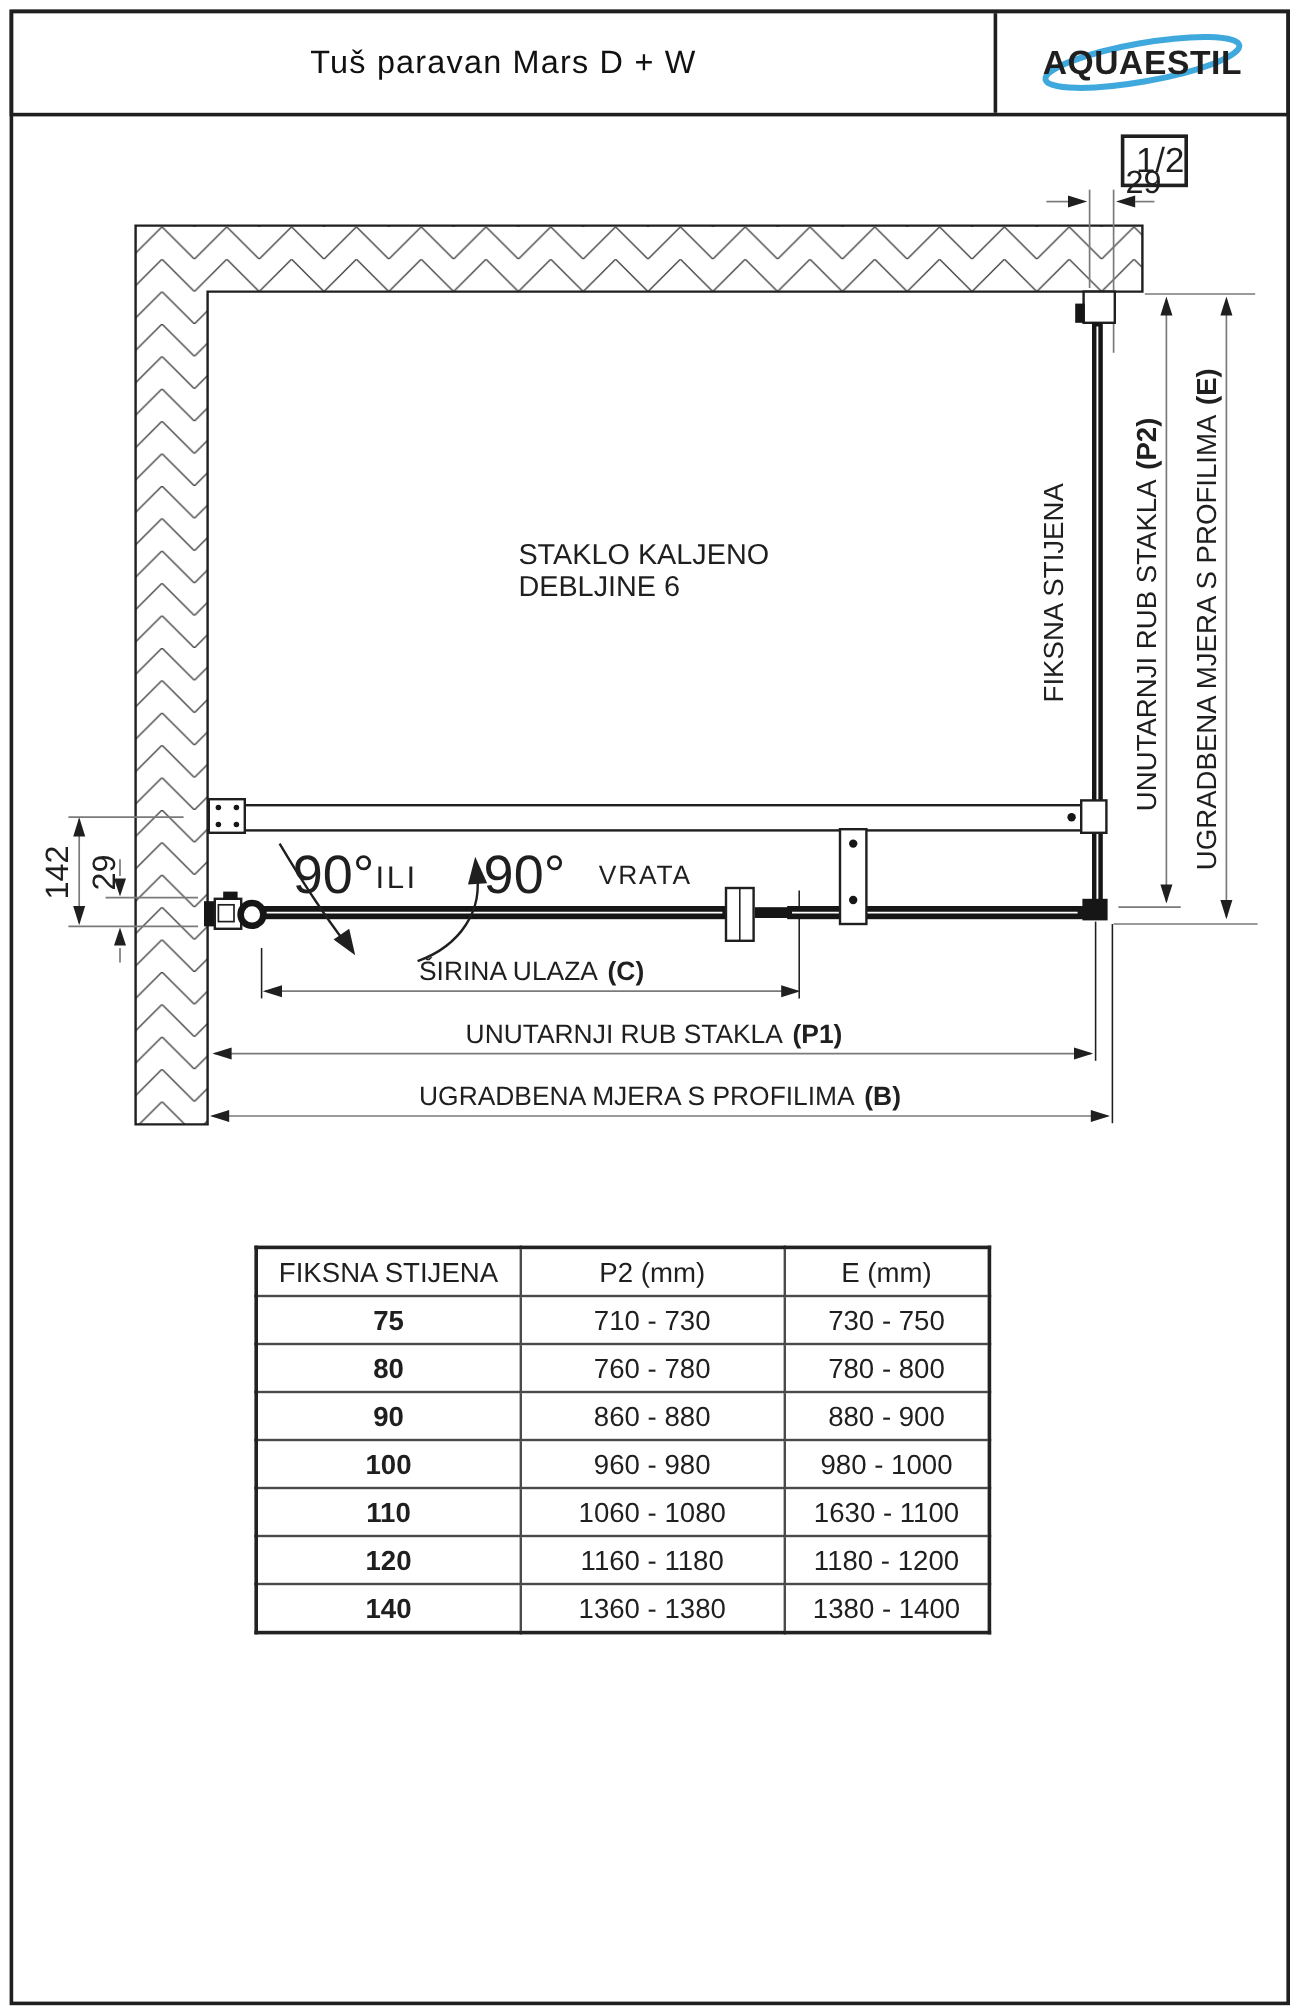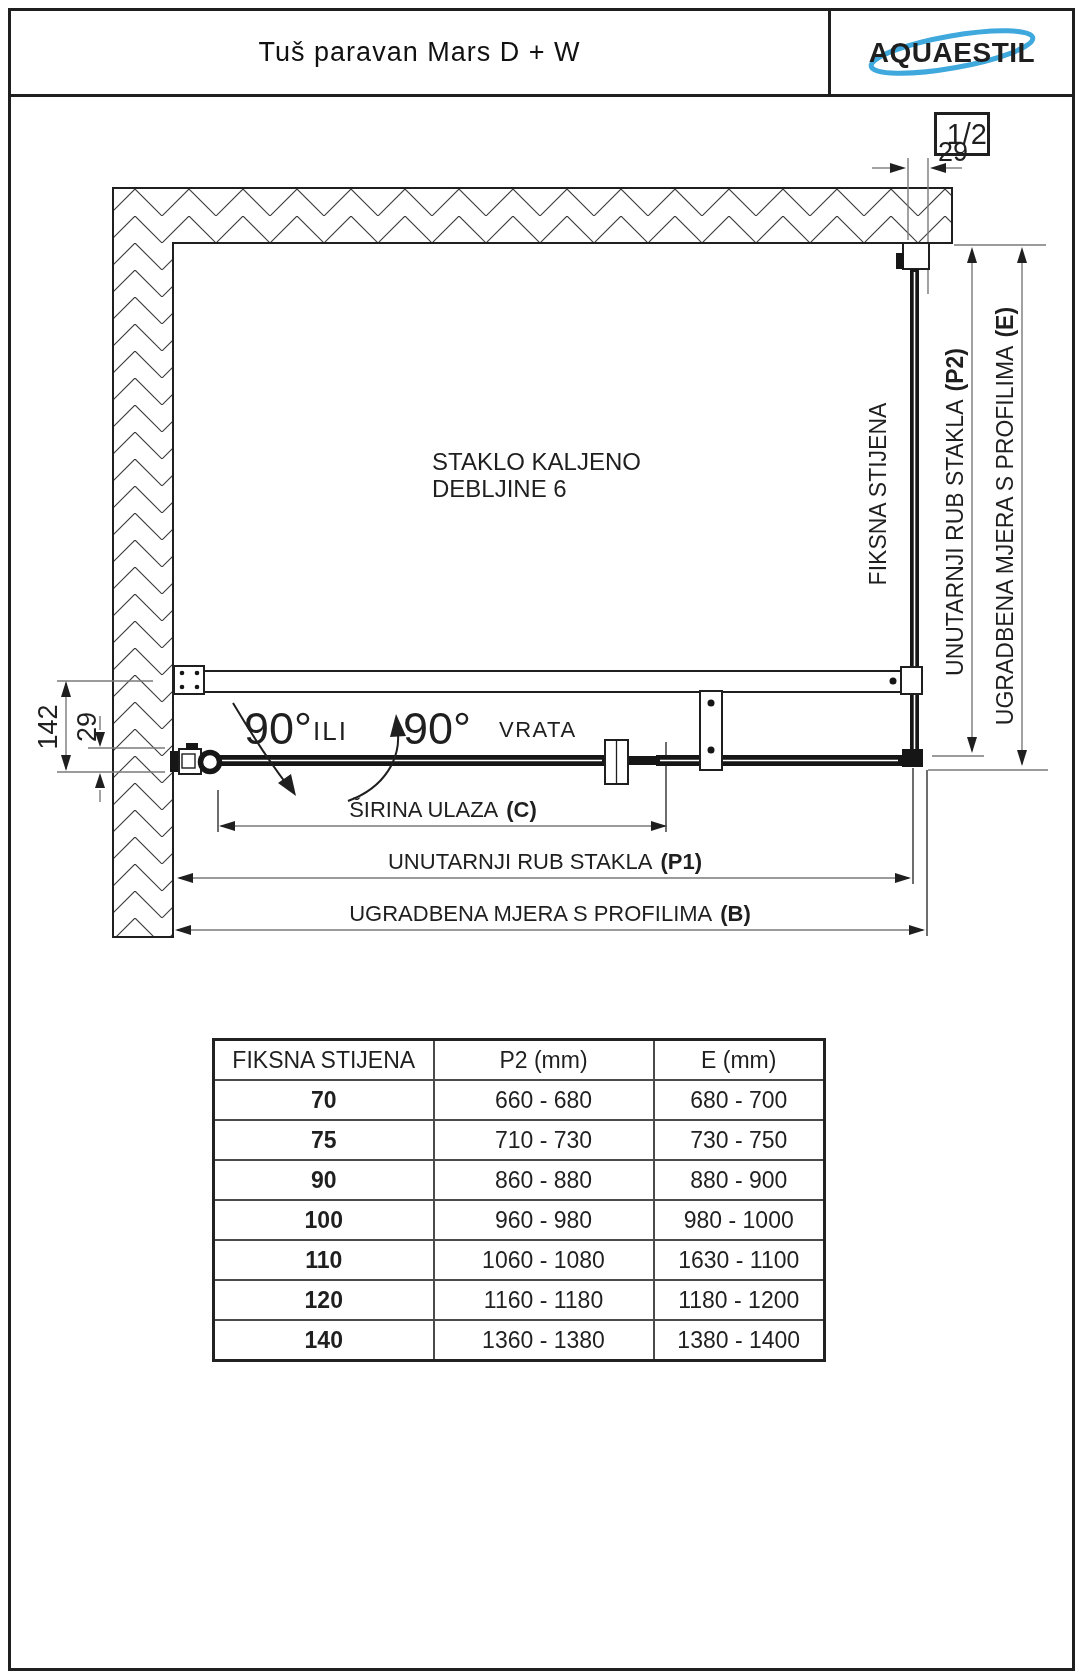--- a/index.html
+++ b/index.html
@@ -158,30 +158,30 @@
     </colgroup>
   <thead>
     <tr>
       <th>FIKSNA STIJENA</th>
       <th>P2 (mm)</th>
       <th>E (mm)</th>
     </tr>
   </thead>
   <tbody>
     <tr>
-        <td class="size">70</td>
-        <td>660 - 680</td>
-        <td>680 - 700</td>
-      </tr>
-    <tr>
         <td class="size">75</td>
         <td>710 - 730</td>
         <td>730 - 750</td>
       </tr>
     <tr>
+        <td class="size">80</td>
+        <td>760 - 780</td>
+        <td>780 - 800</td>
+      </tr>
+    <tr>
         <td class="size">90</td>
         <td>860 - 880</td>
         <td>880 - 900</td>
       </tr>
     <tr>
         <td class="size">100</td>
         <td>960 - 980</td>
         <td>980 - 1000</td>
       </tr>
     <tr>

